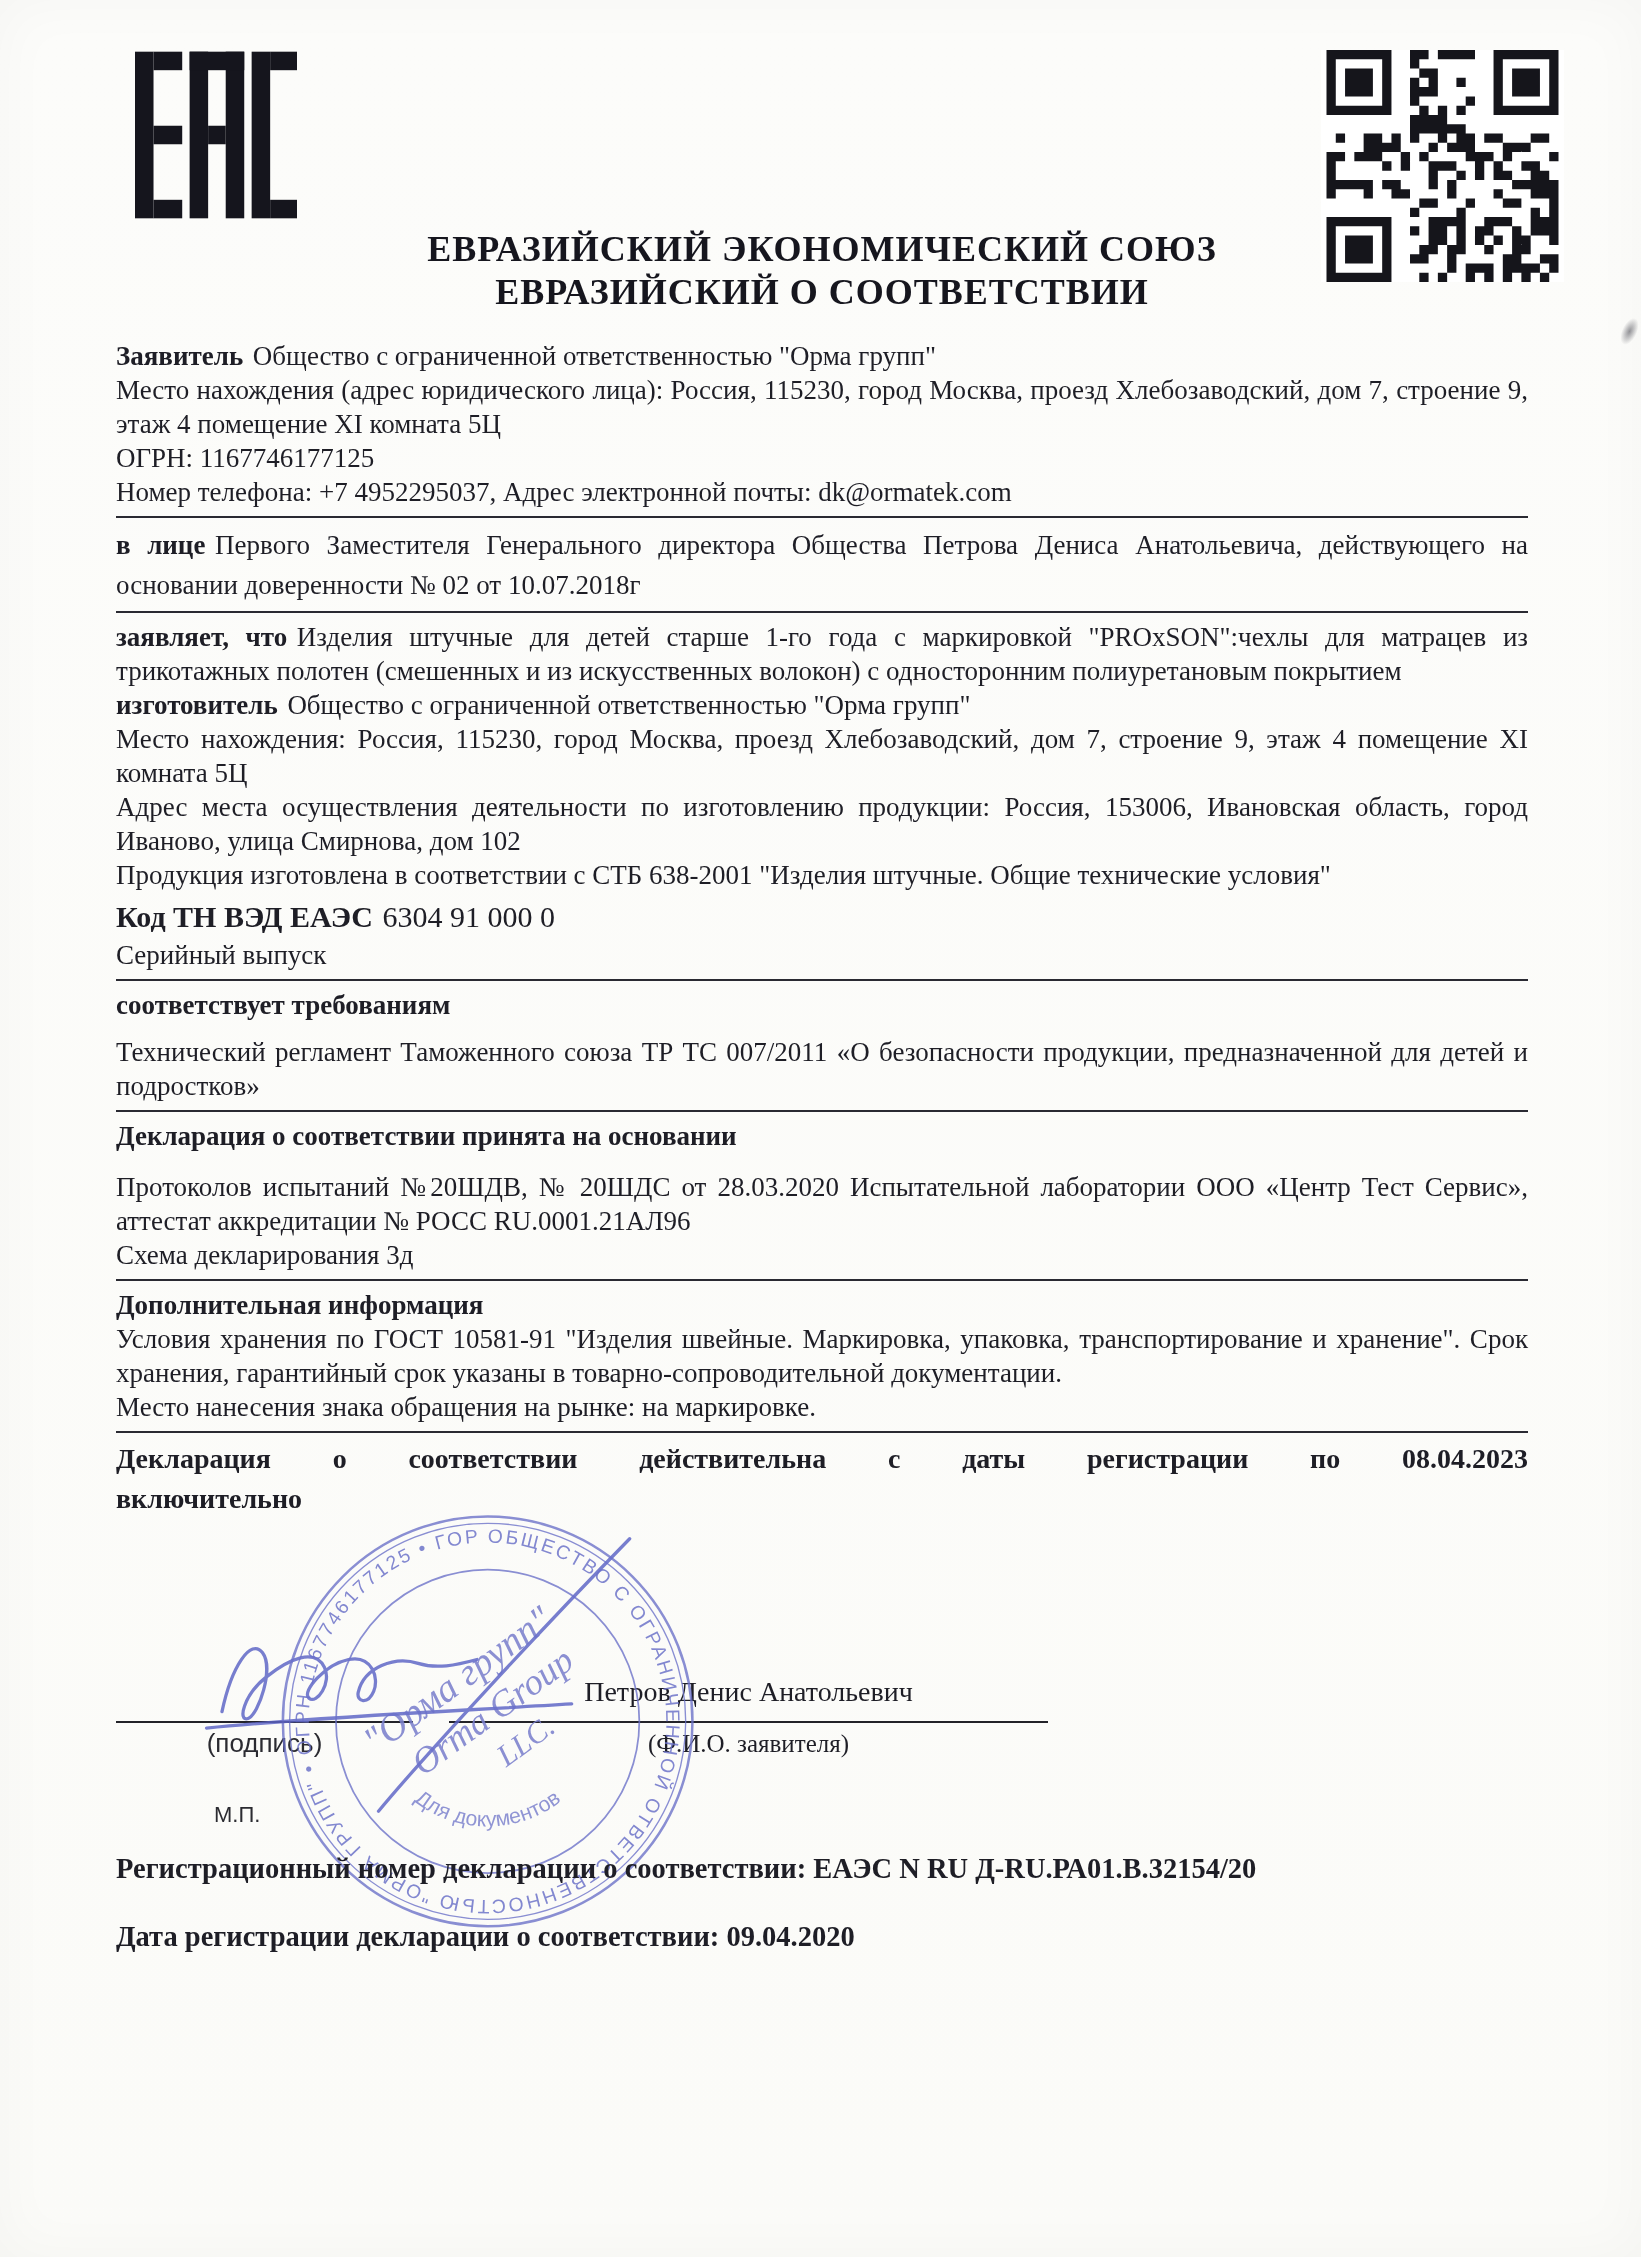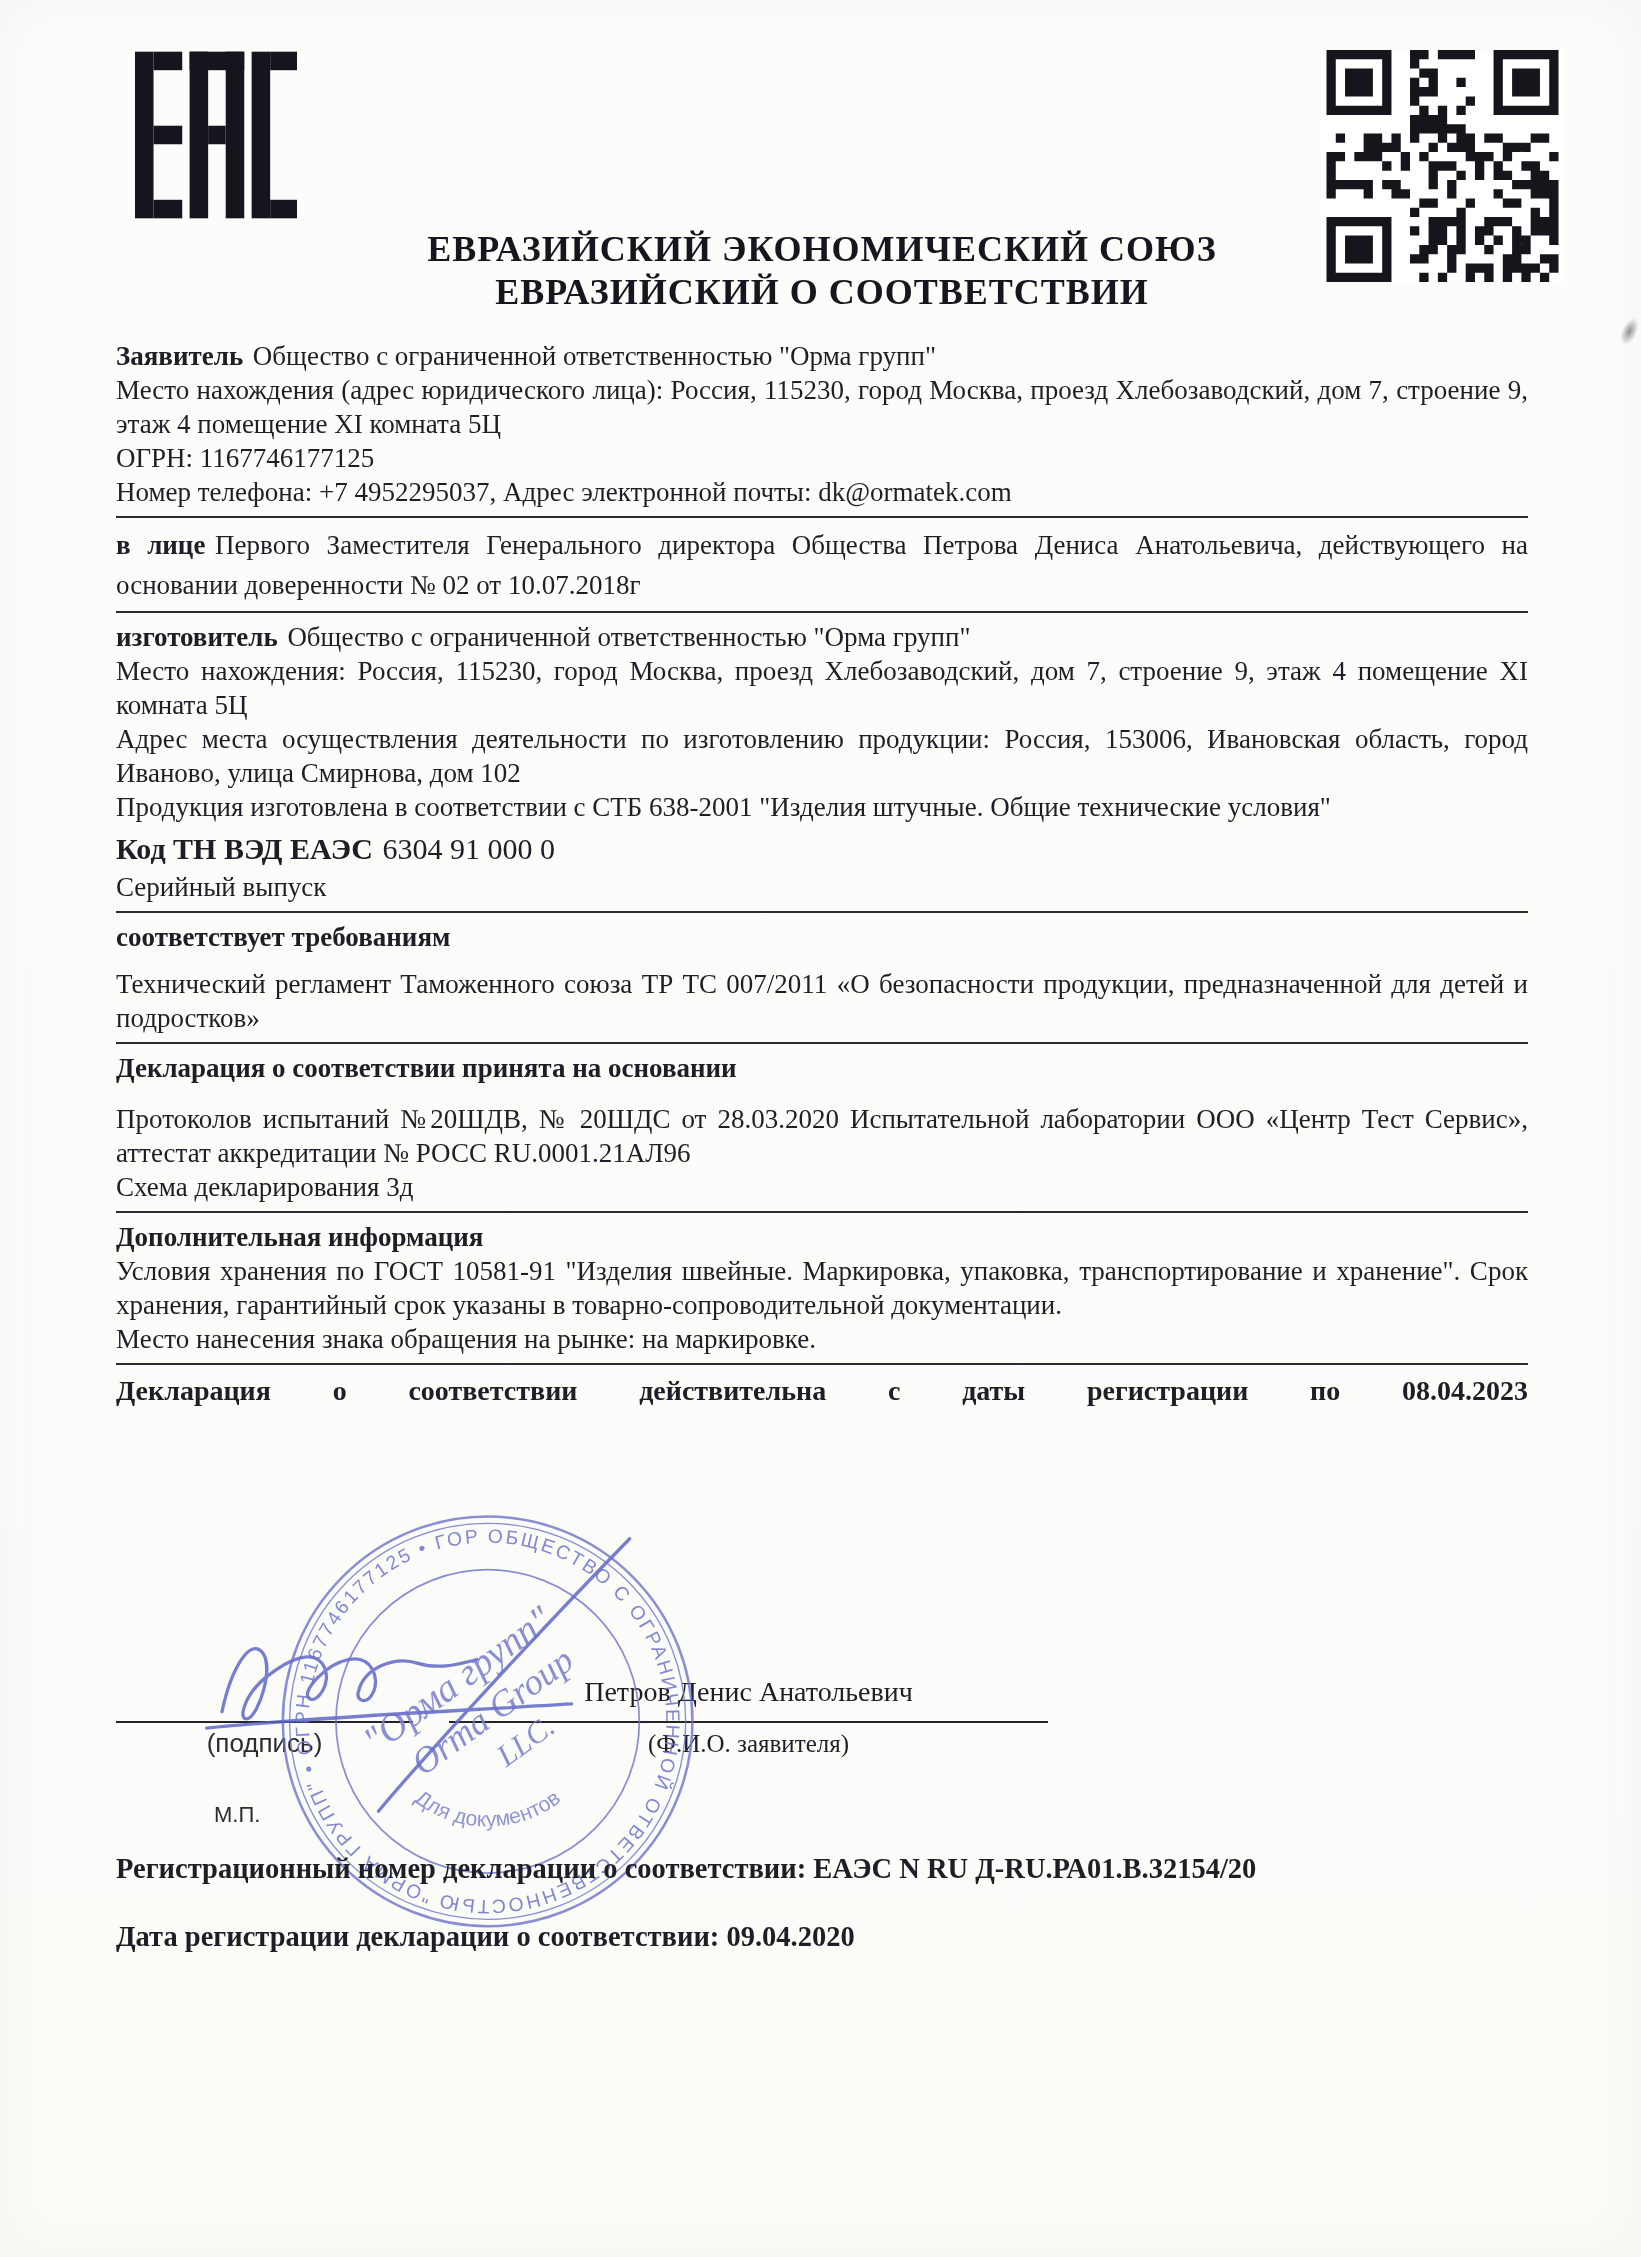--- a/index.html
+++ b/index.html
@@ -79,20 +79,21 @@
     <p>Место нахождения (адрес юридического лица): Россия, 115230, город Москва, проезд Хлебозаводский, дом 7, строение 9, этаж 4 помещение XI комната 5Ц</p>
     <p>ОГРН: 1167746177125</p>
     <p>Номер телефона: +7 4952295037, Адрес электронной почты: dk@ormatek.com</p>
 
     <hr class="rule">
 
     <p class="loose"><b class="lbl">в лице</b><span>Первого Заместителя Генерального директора Общества Петрова Дениса Анатольевича, действующего на основании доверенности № 02 от 10.07.2018г</span></p>
 
     <hr class="rule">
 
+    <p><b class="lbl">заявляет, что</b><span>Изделия штучные для детей старше 1-го года с маркировкой "PROxSON":чехлы для матрацев из трикотажных полотен (смешенных и из искусственных волокон) с односторонним полиуретановым покрытием</span></p>
     <p><b class="lbl">изготовитель</b><span>Общество с ограниченной ответственностью "Орма групп"</span></p>
     <p>Место нахождения: Россия, 115230, город Москва, проезд Хлебозаводский, дом 7, строение 9, этаж 4 помещение XI комната 5Ц</p>
     <p>Адрес места осуществления деятельности по изготовлению продукции: Россия, 153006, Ивановская область, город Иваново, улица Смирнова, дом 102</p>
     <p>Продукция изготовлена в соответствии с СТБ 638-2001 "Изделия штучные. Общие технические условия"</p>
 
     <p class="code-line"><b class="lbl">Код ТН ВЭД ЕАЭС</b><span>6304 91 000 0</span></p>
     <p>Серийный выпуск</p>
 
     <hr class="rule">
 
@@ -107,20 +108,21 @@
 
     <hr class="rule">
 
     <p class="bold">Дополнительная информация</p>
     <p>Условия хранения по ГОСТ 10581-91 "Изделия швейные. Маркировка, упаковка, транспортирование и хранение". Срок хранения, гарантийный срок указаны в товарно-сопроводительной документации.</p>
     <p>Место нанесения знака обращения на рынке: на маркировке.</p>
 
     <hr class="rule">
 
     <p class="validity just-last">Декларация о соответствии действительна с даты регистрации по 08.04.2023</p>
+    <p class="validity">включительно</p>
   </div>
 
   <div class="sig-line left"></div>
   <div class="sig-caption sans">(подпись)</div>
   <div class="mp sans">М.П.</div>
   <div class="fio-name">Петров Денис Анатольевич</div>
   <div class="sig-line right"></div>
   <div class="fio-caption">(Ф.И.О. заявителя)</div>
 
   <svg class="stamp-overlay" viewBox="0 0 680 530" aria-hidden="true">

